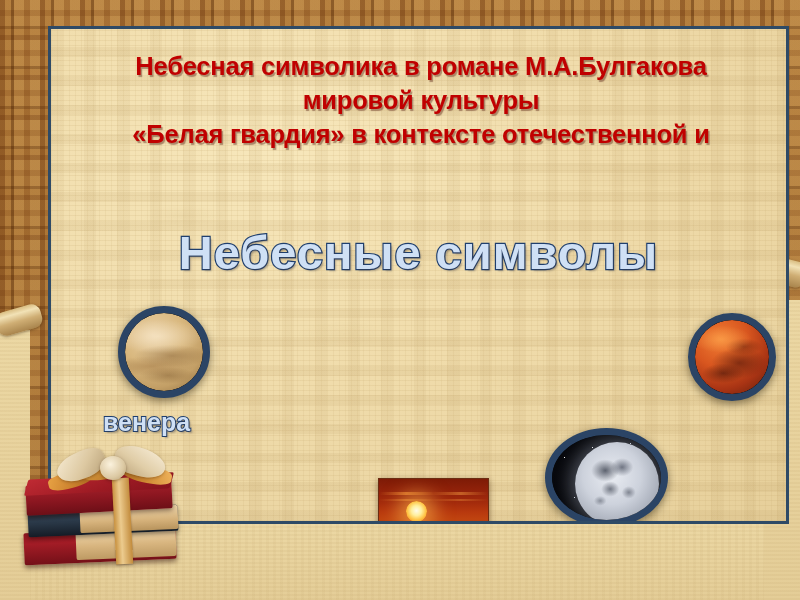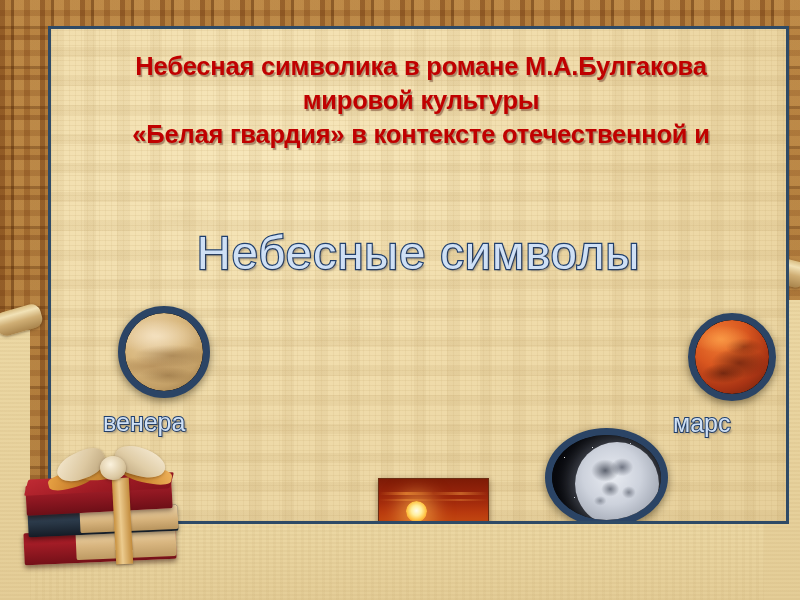--- a/index.html
+++ b/index.html
@@ -107,21 +107,21 @@
     font-weight:bold;font-size:25.5px;line-height:34px;
     color:#C00000;
     letter-spacing:-.2px;
     text-shadow:1.5px 1.5px 1px rgba(90,35,25,.45);
   }
   #title .tline{display:block;white-space:nowrap;}
 
   
   .wordart{
     font-family:"Liberation Sans", sans-serif;
-    font-weight:normal;
+    font-weight:bold;
     color:#cfe0f5;
     -webkit-text-stroke:2px #1f3f6e;
     paint-order:stroke fill;
     text-shadow:2px 2px 2px rgba(60,60,70,.40);
     white-space:nowrap;
   }
   #heading{
     position:absolute;left:0;right:0;top:196px;
     text-align:center;font-size:47px;line-height:56px;
     letter-spacing:1px;
@@ -334,21 +334,20 @@
     <div id="heading" class="wordart">Небесные символы</div>
 
     <div class="orb-ring" id="venus">
       <div class="body"></div>
     </div>
     <div class="label wordart" style="left:52px;top:378px;width:126px;">венера</div>
 
     <div class="orb-ring" id="mars">
       <div class="body"></div>
     </div>
-    <div class="label wordart" style="left:622px;top:379px;width:120px;">марс</div>
 
     <div class="orb-ring" id="moon">
       <div class="sky"></div>
       <div class="stars"></div>
       <div class="disc"></div>
     </div>
 
     <div id="sun">
       <div class="cloudband cb1"></div>
       <div class="cloudband cb2"></div>

